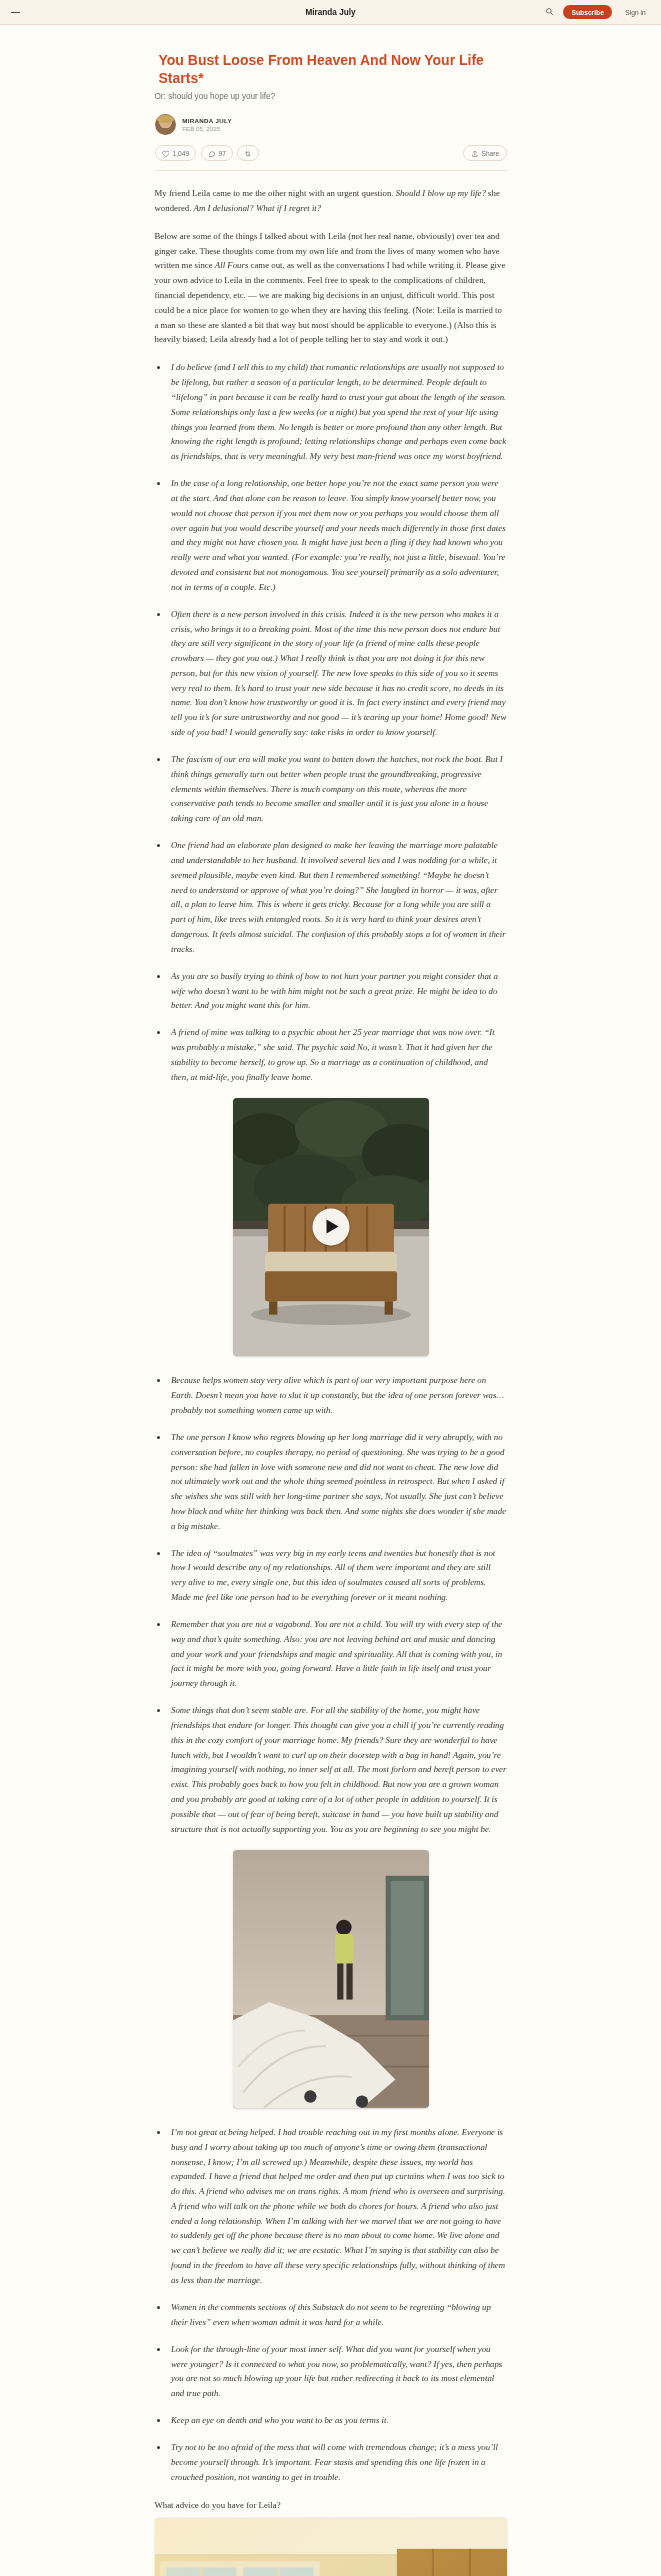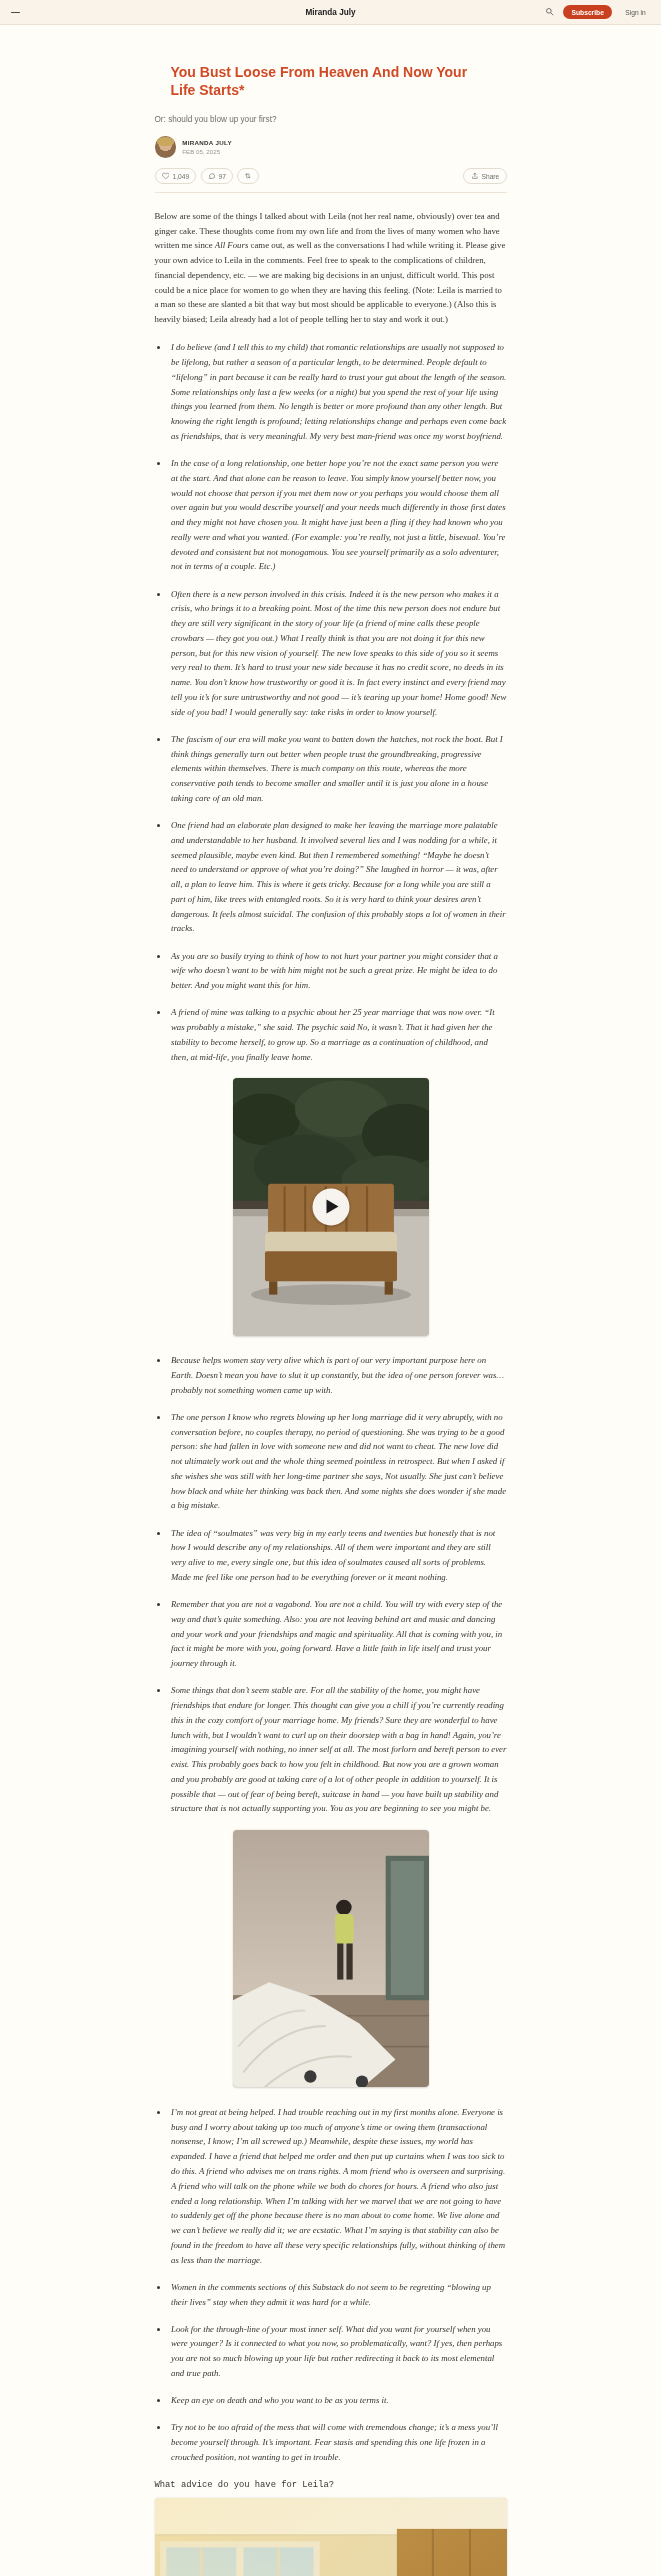--- a/index.html
+++ b/index.html
@@ -36,21 +36,21 @@
   .subscribe-pill {
     background: #c8401f; color: #fff; border: none; border-radius: 515px;
     font-size: 6.7px; font-weight: bold; padding: 3.6px 8.2px; cursor: pointer;
   }
   .signin-link { font-size: 6.7px; color: #555; text-decoration: none; cursor: pointer; background:none; border:none; }
 
   
   .post { width: 352px; margin: 0 auto; padding-top: 23px; }
   .post-title {
     font-size: 14px; line-height: 1.25; font-weight: bold;
-    color: #d14a26; margin: 16px;
+    color: #d14a26; margin: 4px;
     font-family: "Liberation Sans", sans-serif;
   }
   .post-subtitle { font-size: 8.2px; color: #6e6e6e; margin: 5.2px 0 0 0; font-weight: normal; }
 
   .byline { display: flex; align-items: center; gap: 6.2px; margin-top: 12.4px; }
   .avatar {
     width: 21.6px; height: 21.6px; border-radius: 50%;
     background: radial-gradient(circle at 50% 38%, #d9b08c 0 38%, #8c6a4a 39% 100%);
     position: relative; overflow: hidden; flex: 0 0 auto;
   }
@@ -89,21 +89,21 @@
     box-shadow: 0 0.5px 3.1px rgba(0,0,0,.3);
   }
   .play-overlay::before {
     content: ""; display: block;
     border-style: solid; border-width: 7.2px 0 7.2px 12.4px;
     border-color: transparent transparent transparent #1b1b1b;
     margin-left: 3.1px;
   }
   .photo-figure { width: 100%; }
 
-  .closing-q { margin-bottom: 1px; font-family: Liberation Mono, monospace; }
+  .closing-q { margin-bottom: 1px; }
 </style>
 </head>
 <body>
 
 <header class="topbar">
   <div class="left">
     <button class="icon-btn menu-icon" aria-label="menu">
       <span></span>
     </button>
   </div>
@@ -116,21 +116,21 @@
       </svg>
     </button>
     <button class="subscribe-pill">Subscribe</button>
     <button class="signin-link">Sign in</button>
   </div>
 </header>
 
 <main class="post">
 
   <h1 class="post-title">You Bust Loose From Heaven And Now Your Life Starts*</h1>
-  <h3 class="post-subtitle">Or: should you blow up your first?</h3>
+  <h3 class="post-subtitle">Or: should you hope up your life?</h3>
 
   <div class="byline">
     <div class="avatar"></div>
     <div>
       <div class="author-name">MIRANDA JULY</div>
       <div class="post-date">FEB 05, 2025</div>
     </div>
   </div>
 
   <div class="actions">
@@ -155,20 +155,21 @@
     <button class="pill">
       <svg width="7.7" height="7.7" viewBox="0 0 24 24" fill="none" stroke="#6f6f6f" stroke-width="2">
           <path d="M12 3v13M7 8l5-5 5 5M5 14v6h14v-6"></path>
         </svg>
       <span>Share</span>
     </button>
   </div>
 
   <article>
 
+    <p><span>My friend Leila came to me the other night with an urgent question. </span><span class="it">Should I blow up my life?</span><span> she wondered. </span><span class="it">Am I delusional? What if I regret it?</span></p>
 
     <p><span>Below are some of the things I talked about with Leila (not her real name, obviously) over tea and ginger cake. These thoughts come from my own life and from the lives of many women who have written me since </span><span class="it">All Fours</span><span> came out, as well as the conversations I had while writing it. Please give your own advice to Leila in the comments. Feel free to speak to the complications of children, financial dependency, etc. — we are making big decisions in an unjust, difficult world. This post could be a nice place for women to go when they are having this feeling. (Note: Leila is married to a man so these are slanted a bit that way but most should be applicable to everyone.) (Also this is heavily biased; Leila already had a lot of people telling her to stay and work it out.)</span></p>
 
     <ul>
       <li>I do believe (and I tell this to my child) that romantic relationships are usually not supposed to be lifelong, but rather a season of a particular length, to be determined. People default to “lifelong” in part because it can be really hard to trust your gut about the length of the season. Some relationships only last a few weeks (or a night) but you spend the rest of your life using things you learned from them. No length is better or more profound than any other length. But knowing the right length is profound; letting relationships change and perhaps even come back as friendships, that is very meaningful. My very best man-friend was once my worst boyfriend.</li>
       <li>In the case of a long relationship, one better hope you’re not the exact same person you were at the start. And that alone can be reason to leave. You simply know yourself better now, you would not choose that person if you met them now or you perhaps you would choose them all over again but you would describe yourself and your needs much differently in those first dates and they might not have chosen you. It might have just been a fling if they had known who you really were and what you wanted. (For example: you’re really, not just a little, bisexual. You’re devoted and consistent but not monogamous. You see yourself primarily as a solo adventurer, not in terms of a couple. Etc.)</li>
       <li>Often there is a new person involved in this crisis. Indeed it is the new person who makes it a crisis, who brings it to a breaking point. Most of the time this new person does not endure but they are still very significant in the story of your life (a friend of mine calls these people crowbars — they got you out.) What I really think is that you are not doing it for this new person, but for this new vision of yourself. The new love speaks to this side of you so it seems very real to them. It’s hard to trust your new side because it has no credit score, no deeds in its name. You don’t know how trustworthy or good it is. In fact every instinct and every friend may tell you it’s for sure untrustworthy and not good — it’s tearing up your home! Home good! New side of you bad! I would generally say: take risks in order to know yourself.</li>
       <li>The fascism of our era will make you want to batten down the hatches, not rock the boat. But I think things generally turn out better when people trust the groundbreaking, progressive elements within themselves. There is much company on this route, whereas the more conservative path tends to become smaller and smaller until it is just you alone in a house taking care of an old man.</li>
       <li>One friend had an elaborate plan designed to make her leaving the marriage more palatable and understandable to her husband. It involved several lies and I was nodding for a while, it seemed plausible, maybe even kind. But then I remembered something! “Maybe he doesn’t need to understand or approve of what you’re doing?” She laughed in horror — it was, after all, a plan to leave him. This is where it gets tricky. Because for a long while you are still a part of him, like trees with entangled roots. So it is very hard to think your desires aren’t dangerous. It feels almost suicidal. The confusion of this probably stops a lot of women in their tracks.</li>
       <li>As you are so busily trying to think of how to not hurt your partner you might consider that a wife who doesn’t want to be with him might not be such a great prize. He might be idea to do better. And you might want this for him.</li>
@@ -236,21 +237,21 @@
           <path d="M10,420 Q70,350 140,350" stroke="#dcd7cb" stroke-width="4" fill="none"></path>
           <path d="M60,500 Q140,430 230,440" stroke="#d6d1c5" stroke-width="4" fill="none"></path>
           <circle cx="150" cy="478" r="12" fill="#3a3a3a"></circle>
           <circle cx="250" cy="488" r="12" fill="#3a3a3a"></circle>
         </svg>
       </span>
     </figure>
 
     <ul>
       <li>I’m not great at being helped. I had trouble reaching out in my first months alone. Everyone is busy and I worry about taking up too much of anyone’s time or owing them (transactional nonsense, I know; I’m all screwed up.) Meanwhile, despite these issues, my world has expanded. I have a friend that helped me order and then put up curtains when I was too sick to do this. A friend who advises me on trans rights. A mom friend who is overseen and surprising. A friend who will talk on the phone while we both do chores for hours. A friend who also just ended a long relationship. When I’m talking with her we marvel that we are not going to have to suddenly get off the phone because there is no man about to come home. We live alone and we can’t believe we really did it; we are ecstatic. What I’m saying is that stability can also be found in the freedom to have all these very specific relationships fully, without thinking of them as less than the marriage.</li>
-      <li>Women in the comments sections of this Substack do not seem to be regretting “blowing up their lives” stay when they admit it was hard for a while.</li>
+      <li>Women in the comments sections of this Substack do not seem to be regretting “blowing up their lives” even when woman admit it was hard for a while.</li>
       <li>Look for the through-line of your most inner self. What did you want for yourself when you were younger? Is it connected to what you now, so problematically, want? If yes, then perhaps you are not so much blowing up your life but rather redirecting it back to its most elemental and true path.</li>
       <li>Keep an eye on death and who you want to be as you terms it.</li>
       <li>Try not to be too afraid of the mess that will come with tremendous change; it’s a mess you’ll become yourself through. It’s important. Fear stasis and spending this one life frozen in a crouched position, not wanting to get in trouble.</li>
     </ul>
 
     <p class="closing-q">What advice do you have for Leila?</p>
 
     <figure class="photo-figure">
       <span class="media-frame">
         <svg viewBox="0 0 684 560" preserveAspectRatio="none">

